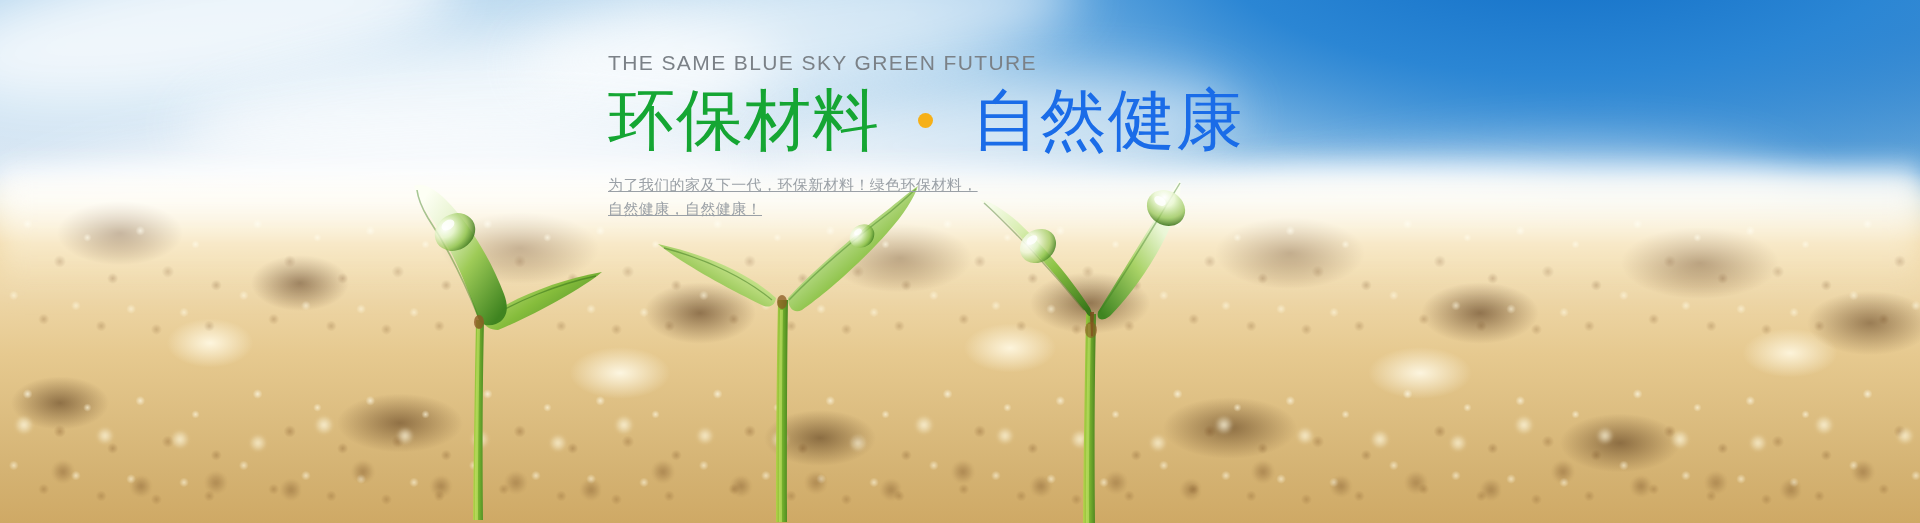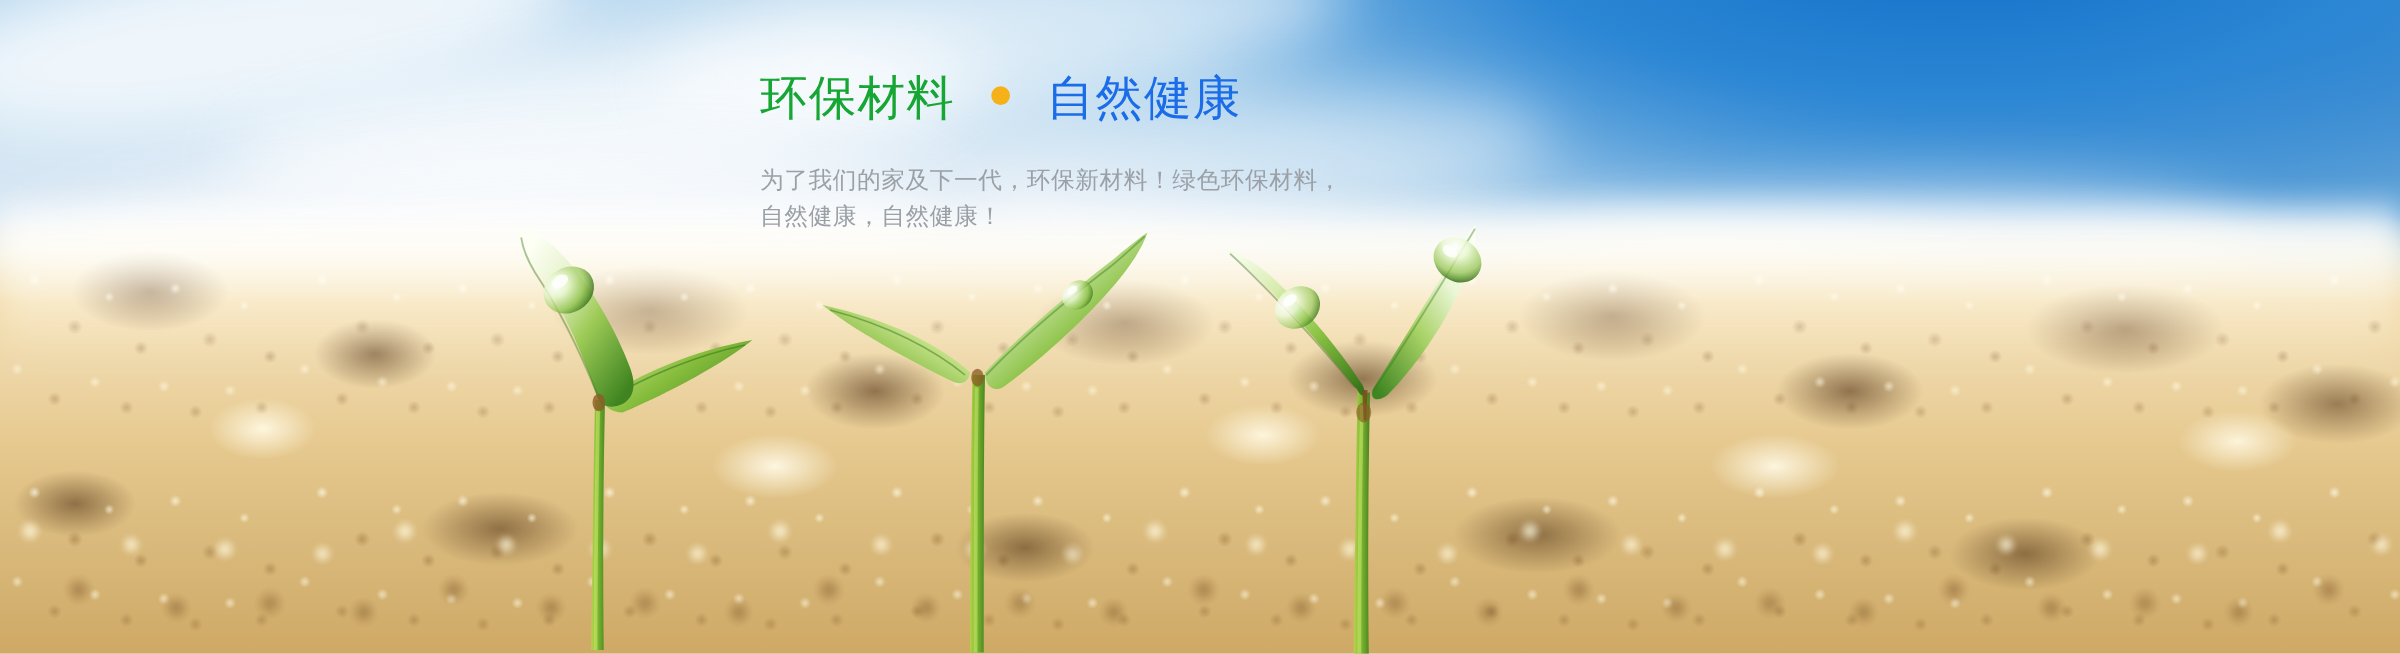--- a/index.html
+++ b/index.html
@@ -139,43 +139,44 @@
   .eng {
     font-size:21px;
     letter-spacing:1.4px;
     color:#7b8187;
     font-weight:400;
     white-space:nowrap;
     line-height:1.25;
   }
   .headline {
     margin-top:7px;
-    font-size:38px;
+    font-size:67px;
     line-height:1.12;
     white-space:nowrap;
     font-weight:400;
     font-family:"DejaVu Sans","Liberation Sans",sans-serif;
   }
   .headline .grn  { color:#15a633; letter-spacing:1px; }
   .headline .blu  { color:#1a6ce8; letter-spacing:1px; }
   .headline .dot {
     display:inline-block;
     width:15px; height:15px;
     border-radius:50%;
     background:#f6b018;
     margin:0 17px 8px 17px;
     vertical-align:middle;
   }
   .subcopy {
-    margin-top:30px;
-    font-size:19px;
+    margin-top:15px;
+    font-size:15px;
     line-height:1.55;
     color:#9aa0a6;
     letter-spacing:.4px;
     white-space:nowrap;
+    text-decoration:underline;
   }
 </style>
 </head>
 <body>
 
 <div id="banner">
 
   <div class="sky">
     <div class="cloud cl1"></div>
     <div class="cloud cl2"></div>
@@ -332,20 +333,21 @@
       <ellipse cx="102" cy="70" rx="6" ry="4" transform="rotate(-36 102 70)" fill="#ffffff" opacity=".8"></ellipse>
       <ellipse cx="236" cy="38" rx="20" ry="17" transform="rotate(34 236 38)" fill="url(#dropR1)"></ellipse>
       <ellipse cx="230" cy="31" rx="6.4" ry="4.2" transform="rotate(34 230 31)" fill="#ffffff" opacity=".82"></ellipse>
 
       <path d="M160,142 C160,152 161,160 161,166 L163,166 C163,158 164,150 164,142 Z" fill="#7a4a1c" opacity=".85"></path>
       <ellipse cx="161" cy="160" rx="6" ry="8" fill="#8b5a22" opacity=".62"></ellipse>
     </svg>
   </div>
 
   <div class="copy">
+    <div class="eng">THE SAME BLUE SKY GREEN FUTURE</div>
     <div class="headline">
       <span class="grn">环保材料</span>
       <span class="dot"></span>
       <span class="blu">自然健康</span>
     </div>
     <div class="subcopy">
       <div>为了我们的家及下一代，环保新材料！绿色环保材料，</div>
       <div>自然健康，自然健康！</div>
     </div>
   </div>

